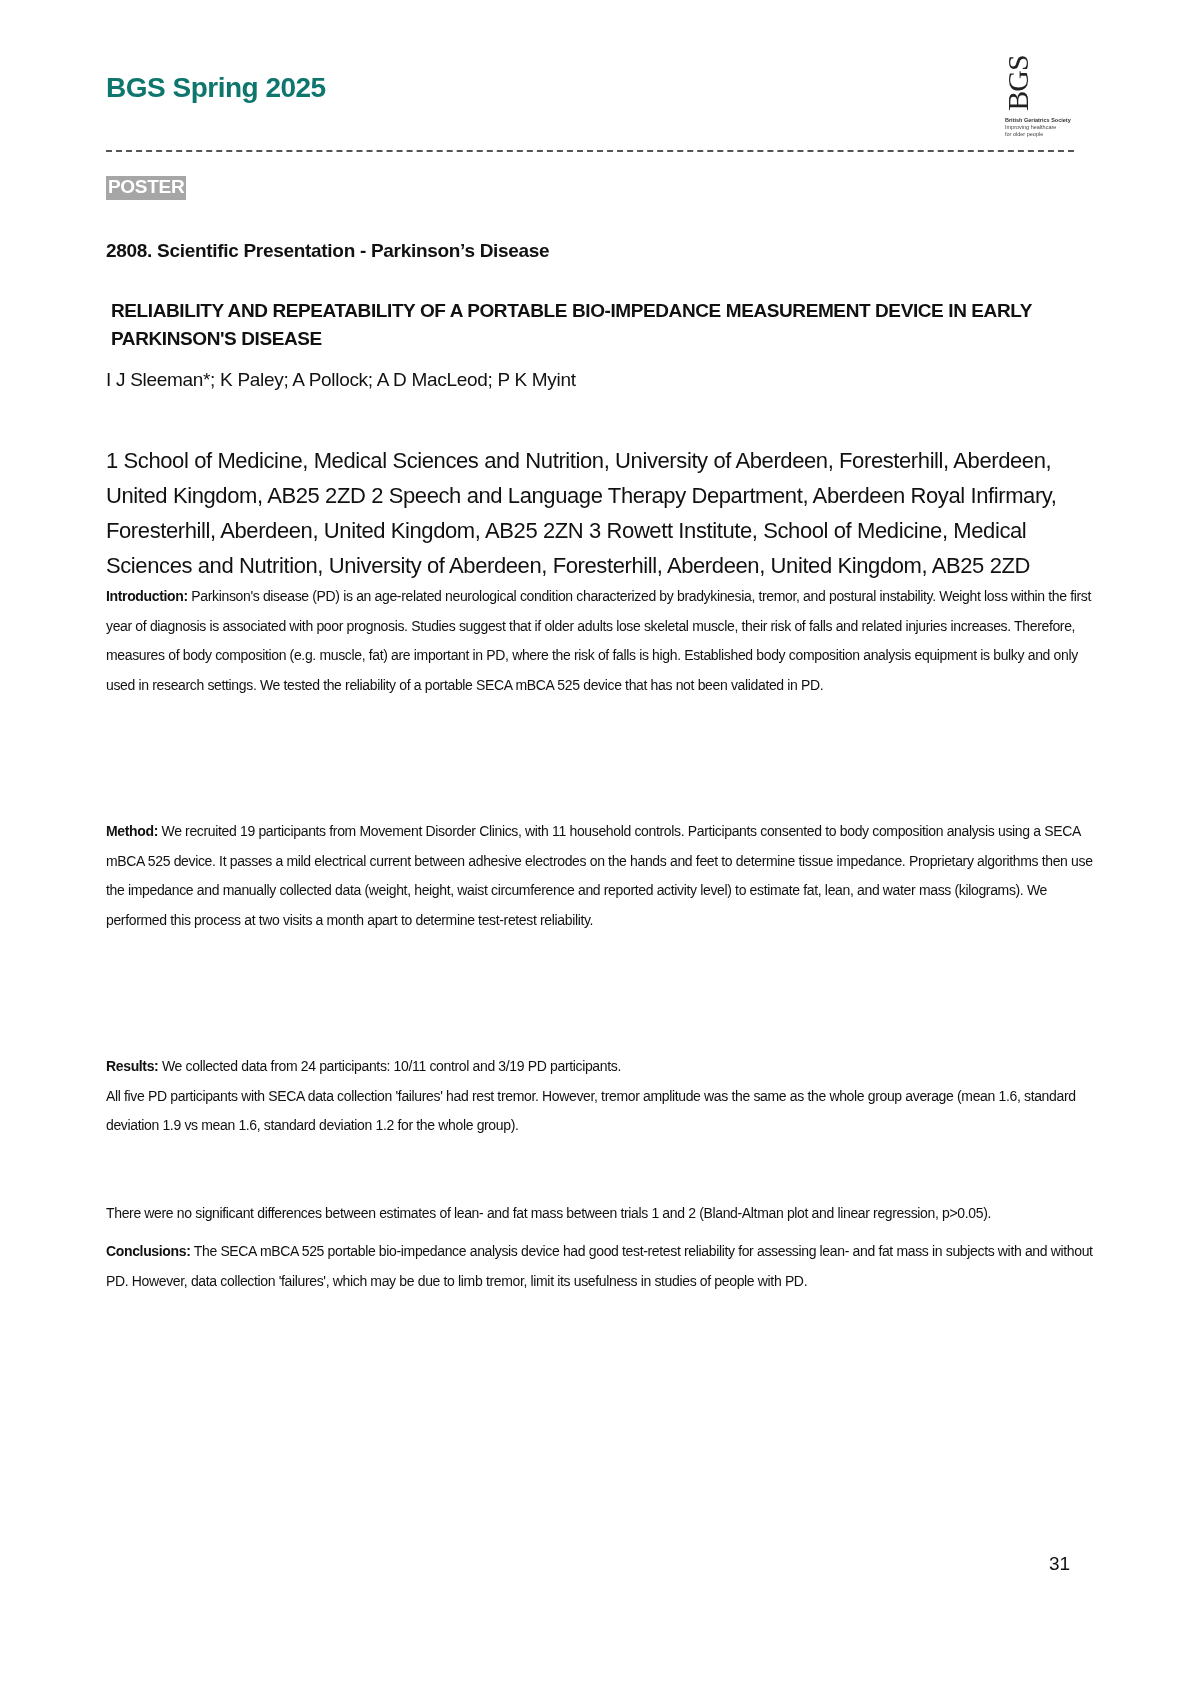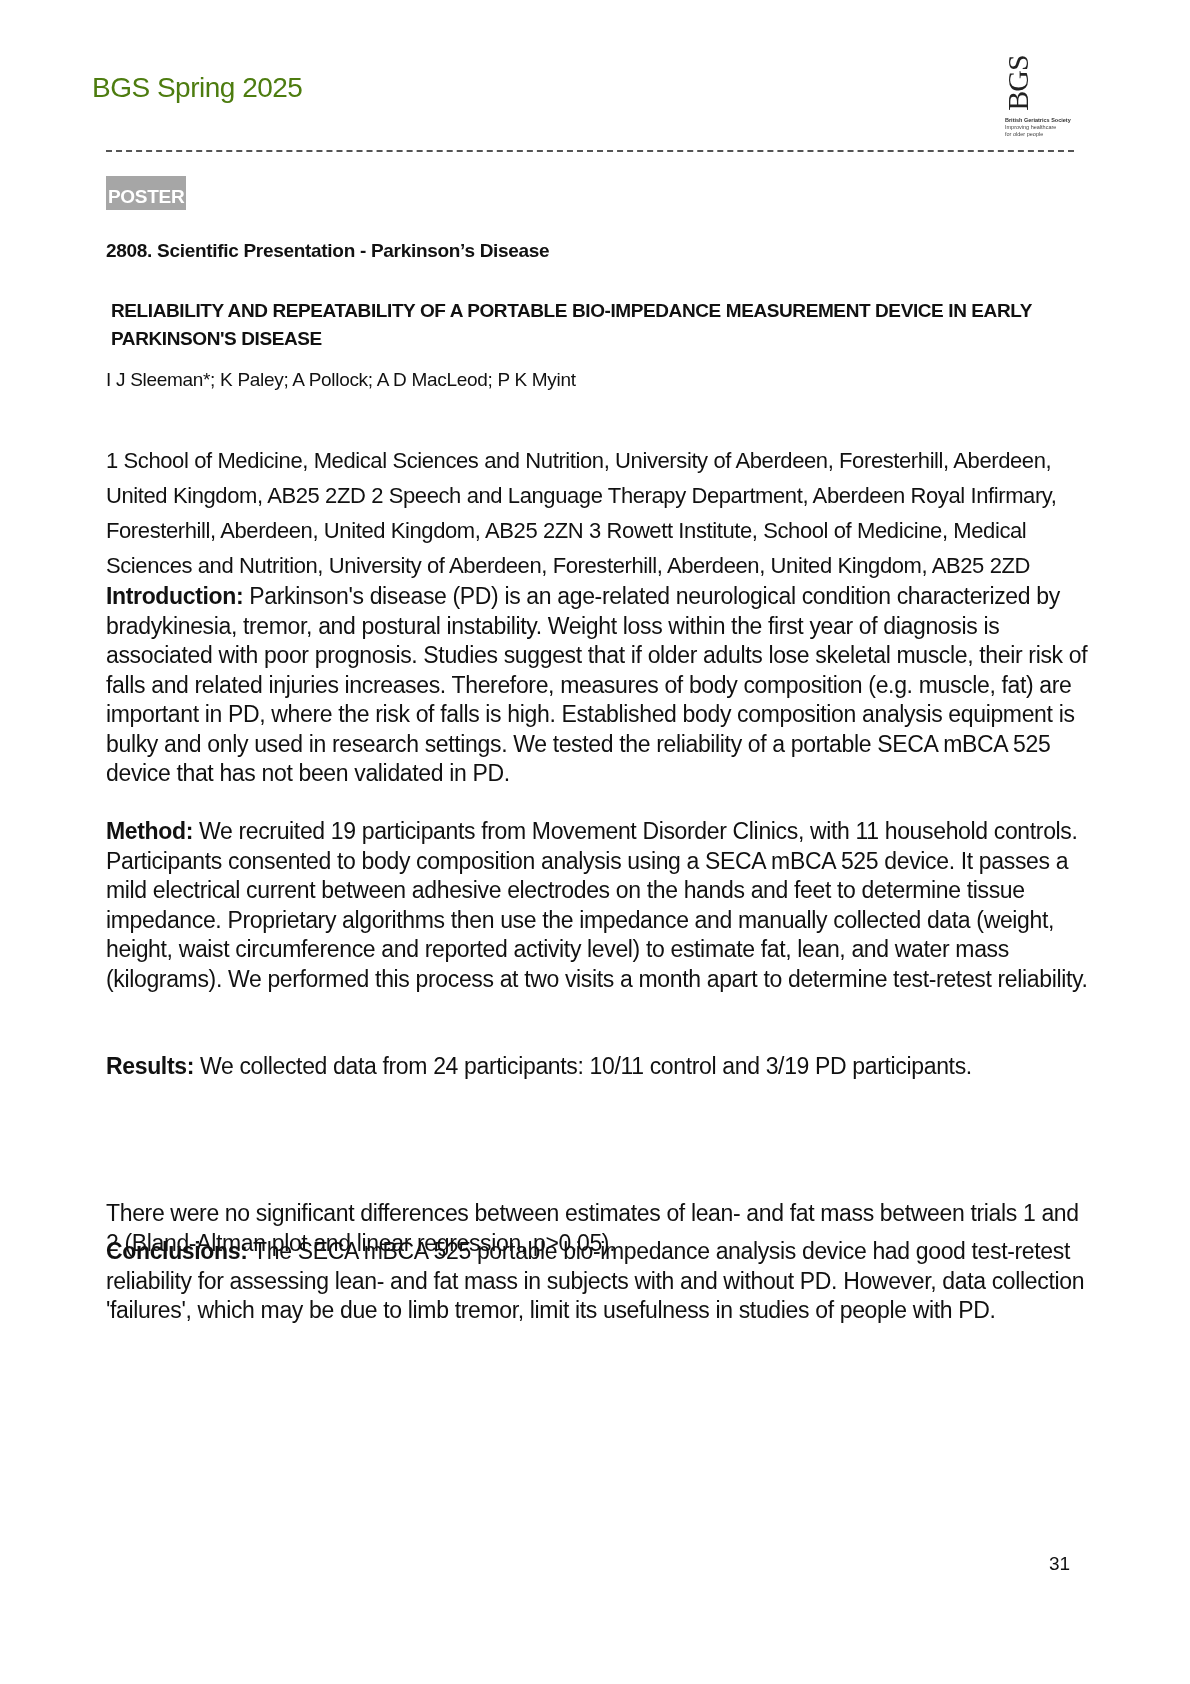--- a/index.html
+++ b/index.html
@@ -6,26 +6,26 @@
     body {
       width: 1190px;
       height: 1684px;
       position: relative;
       font-family: "Liberation Sans", sans-serif;
       color: #111111;
       overflow: hidden;
     }
     .header-title {
       position: absolute;
-      left: 92px;
+      left: 106px;
       top: 72px;
       font-size: 28px;
-      font-weight: normal;
+      font-weight: bold;
       letter-spacing: -0.5px;
-      color: #4d7c0f;
+      color: #0f766e;
     }
     .logo {
       position: absolute;
       left: 1005px;
       top: 52px;
       width: 80px;
       height: 92px;
     }
     .logo-mark {
       position: absolute;
@@ -65,21 +65,21 @@
       height: 0;
     }
     .badge {
       position: absolute;
       left: 106px;
       top: 176px;
       background: #a6a6a6;
       color: #ffffff;
       font-weight: bold;
       font-size: 19px;
-      padding: 10px 2px 2px 2px;
+      padding: 0 2px 2px 2px;
       letter-spacing: -0.3px;
     }
     .session {
       position: absolute;
       left: 106px;
       top: 240px;
       font-size: 19px;
       font-weight: bold;
       letter-spacing: -0.3px;
     }
@@ -107,21 +107,21 @@
       top: 443px;
       width: 990px;
       font-size: 22px;
       line-height: 35px;
       letter-spacing: -0.4px;
     }
     .section {
       position: absolute;
       left: 106px;
       width: 990px;
-      font-size: 23px;
+      font-size: 14px;
       line-height: 29.5px;
       letter-spacing: -0.35px;
     }
     .section .label { font-weight: bold; }
     .sec-intro { top: 582px; }
     .sec-method { top: 817px; }
     .sec-results { top: 1052px; }
     .sec-results2 { top: 1199px; }
     .sec-concl { top: 1237px; }
     .page-number {
@@ -162,20 +162,21 @@
 <div class="section sec-intro">
   <span class="label">Introduction:</span><span> Parkinson's disease (PD) is an age-related neurological condition characterized by bradykinesia, tremor, and postural instability. Weight loss within the first year of diagnosis is associated with poor prognosis. Studies suggest that if older adults lose skeletal muscle, their risk of falls and related injuries increases. Therefore, measures of body composition (e.g. muscle, fat) are important in PD, where the risk of falls is high. Established body composition analysis equipment is bulky and only used in research settings. We tested the reliability of a portable SECA mBCA 525 device that has not been validated in PD.</span>
 </div>
 
 <div class="section sec-method">
   <span class="label">Method:</span><span> We recruited 19 participants from Movement Disorder Clinics, with 11 household controls. Participants consented to body composition analysis using a SECA mBCA 525 device. It passes a mild electrical current between adhesive electrodes on the hands and feet to determine tissue impedance. Proprietary algorithms then use the impedance and manually collected data (weight, height, waist circumference and reported activity level) to estimate fat, lean, and water mass (kilograms). We performed this process at two visits a month apart to determine test-retest reliability.</span>
 </div>
 
 <div class="section sec-results">
   <span class="label">Results:</span><span> We collected data from 24 participants: 10/11 control and 3/19 PD participants.</span><br>
+  <span>All five PD participants with SECA data collection 'failures' had rest tremor. However, tremor amplitude was the same as the whole group average (mean 1.6, standard deviation 1.9 vs mean 1.6, standard deviation 1.2 for the whole group).</span>
 </div>
 
 <div class="section sec-results2">There were no significant differences between estimates of lean- and fat mass between trials 1 and 2 (Bland-Altman plot and linear regression, p&gt;0.05).</div>
 
 <div class="section sec-concl">
   <span class="label">Conclusions:</span><span> The SECA mBCA 525 portable bio-impedance analysis device had good test-retest reliability for assessing lean- and fat mass in subjects with and without PD. However, data collection 'failures', which may be due to limb tremor, limit its usefulness in studies of people with PD.</span>
 </div>
 
 <div class="page-number">31</div>
 

